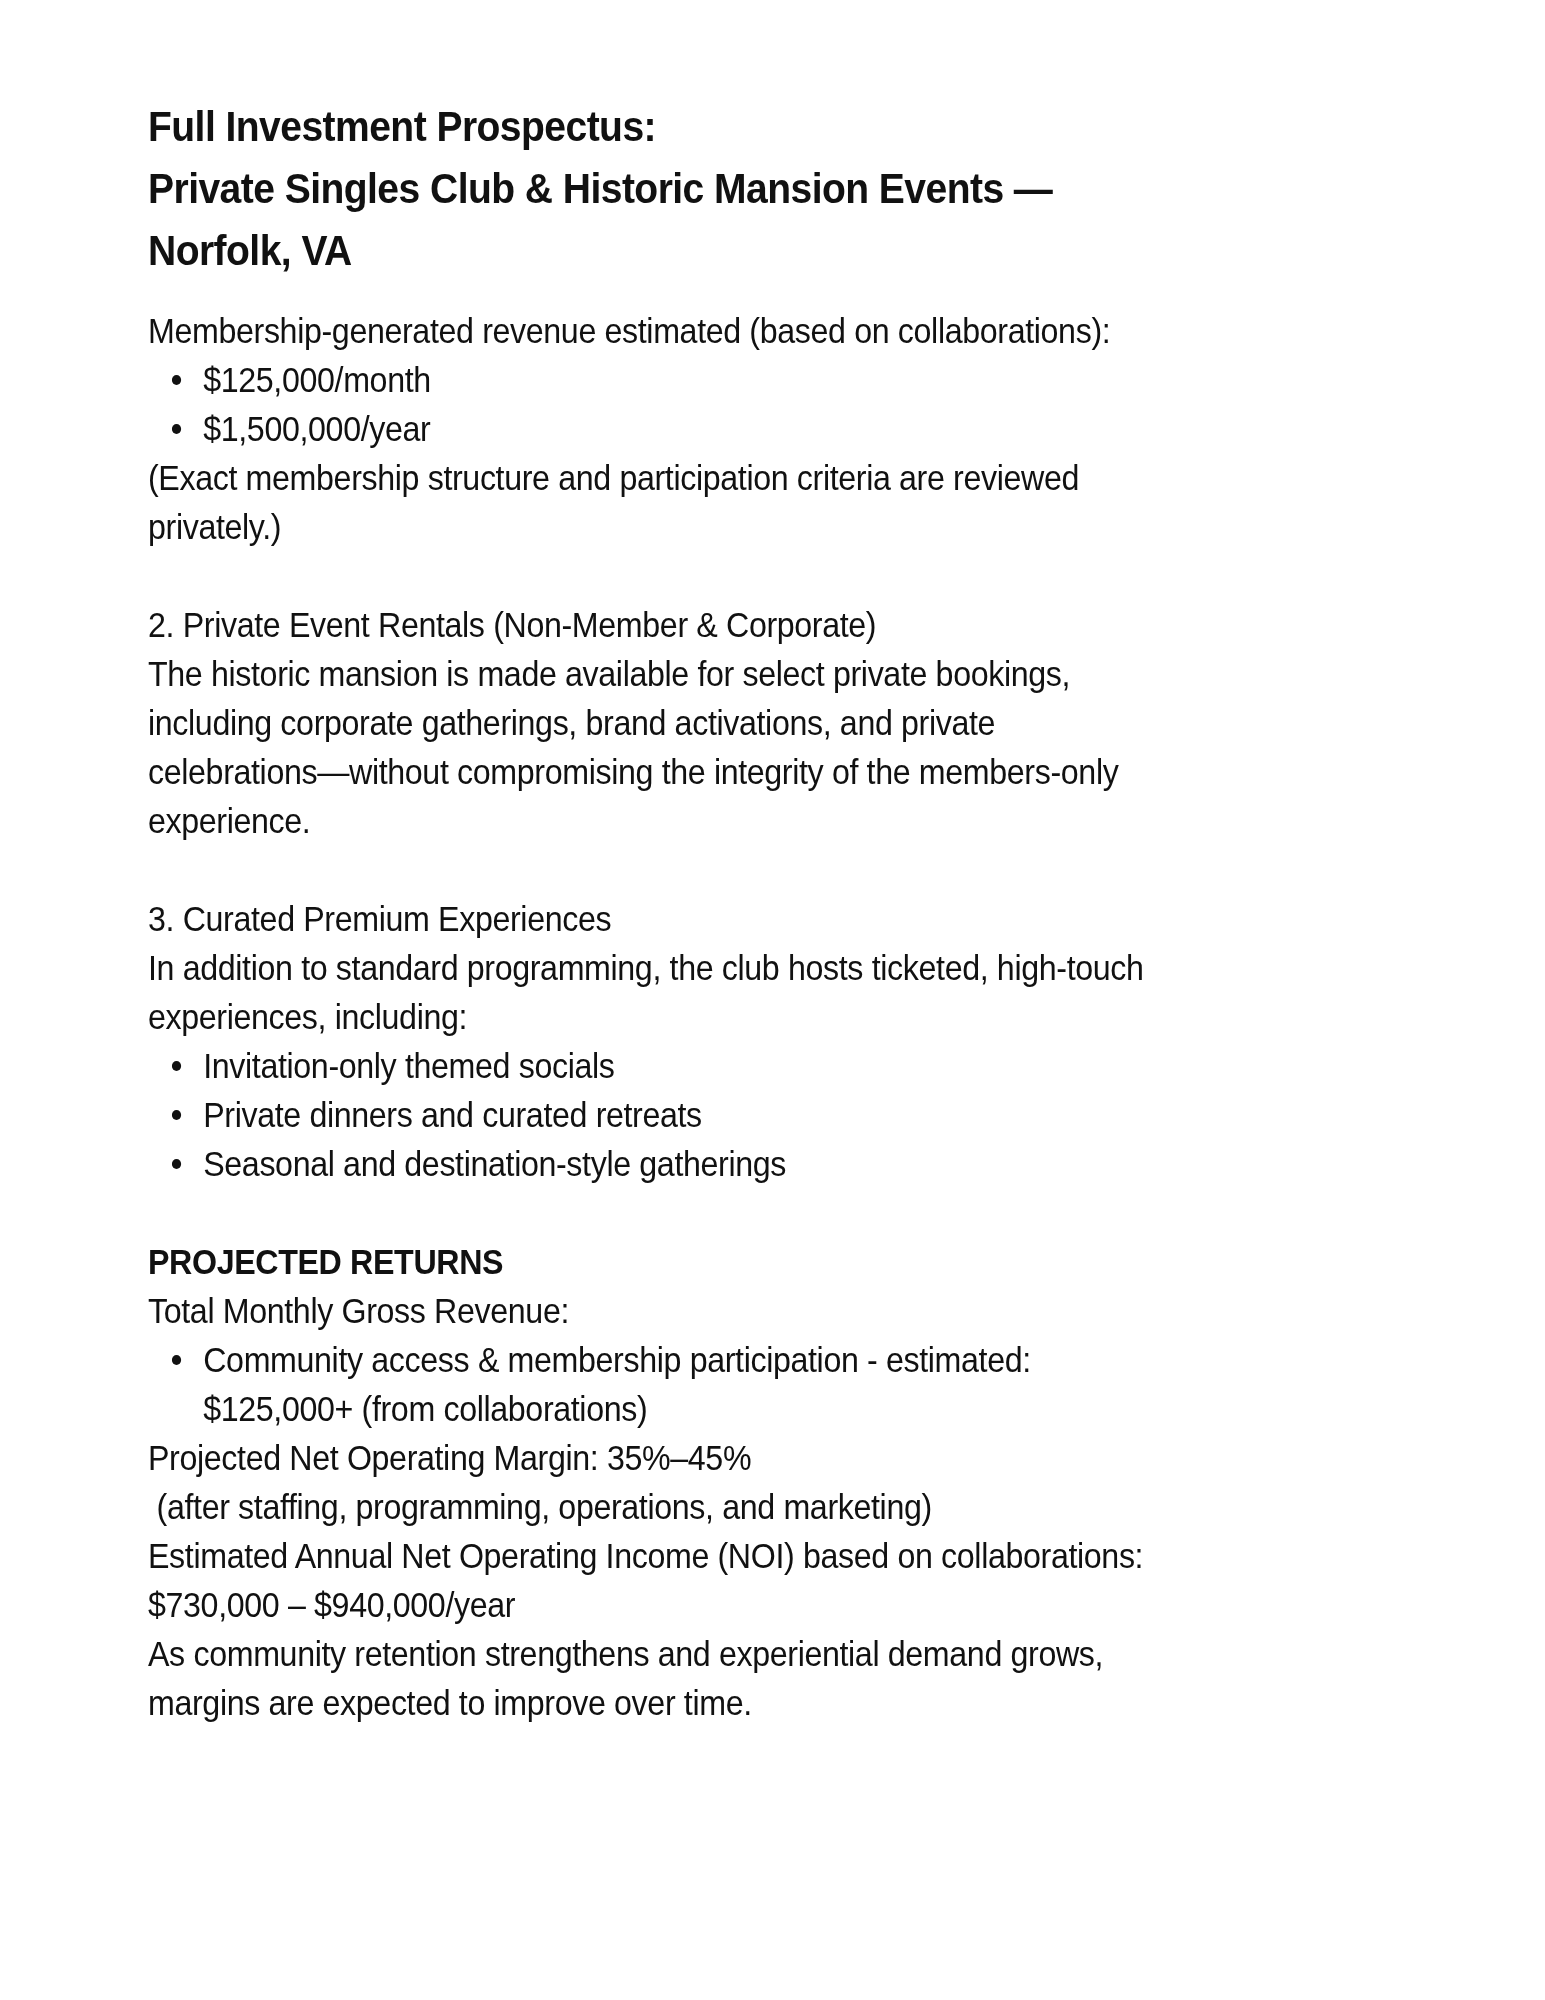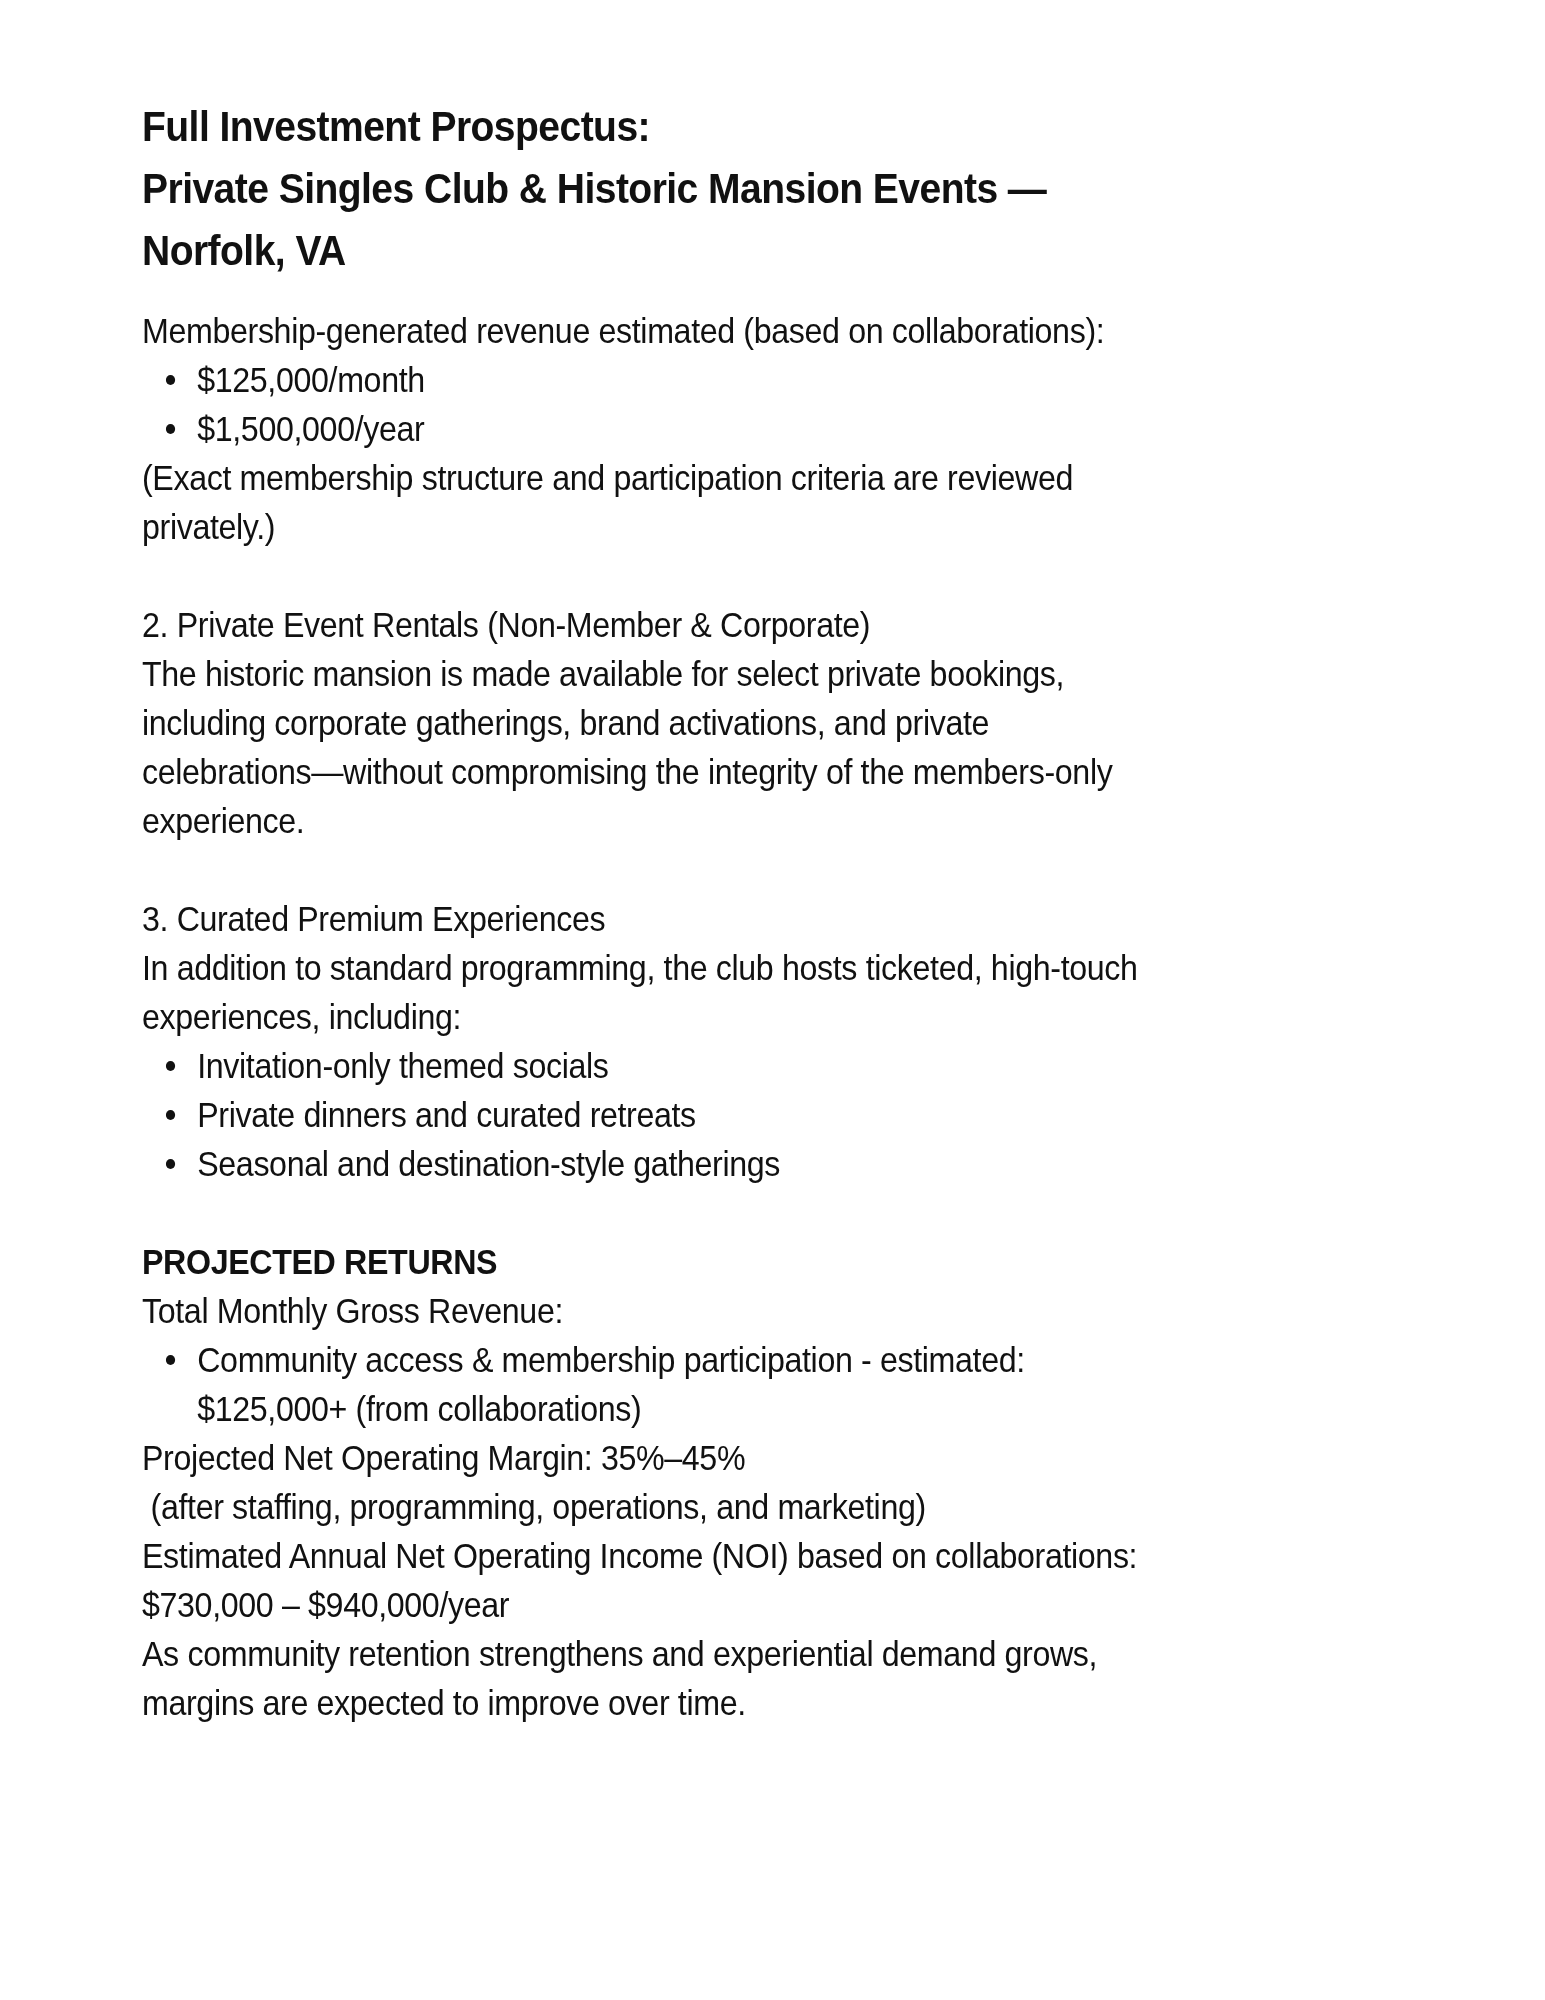--- a/index.html
+++ b/index.html
@@ -9,21 +9,21 @@
     }
     body {
       width: 1545px;
       height: 2000px;
       position: relative;
       overflow: hidden;
       color: #111111;
     }
     .page {
       position: absolute;
-      left: 142px;
+      left: 148px;
       top: 96px;
       width: 1260px;
     }
     .title {
       font-family: "Liberation Sans", sans-serif;
       font-weight: bold;
       font-size: 42px;
       line-height: 62px;
       margin: 0;
       letter-spacing: -0.6px;

